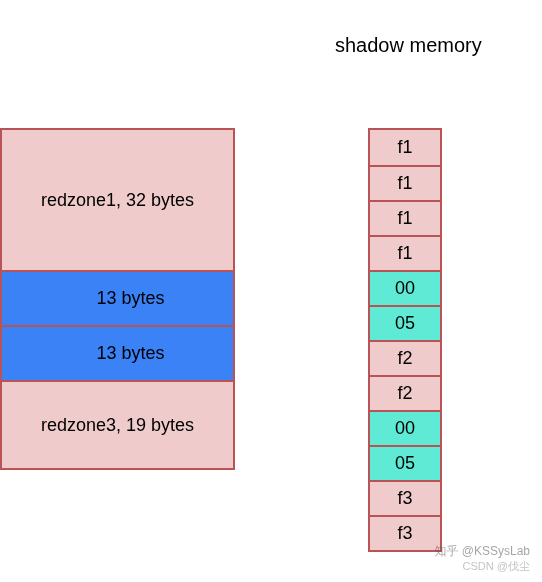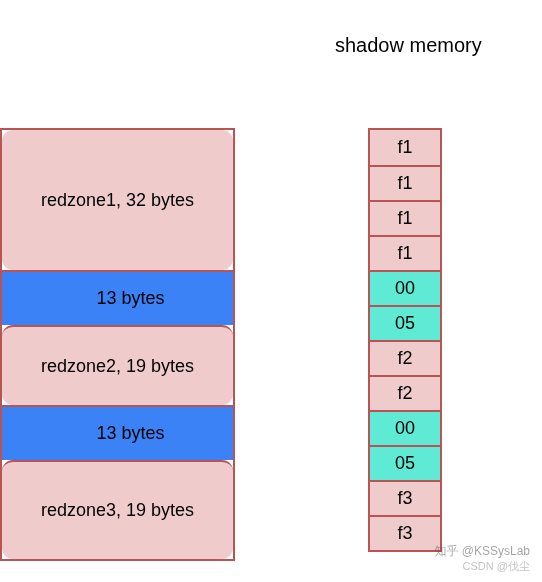--- a/index.html
+++ b/index.html
@@ -26,27 +26,27 @@
     }
     .mem-block {
       display: flex;
       align-items: center;
       justify-content: center;
       font-size: 18px;
       color: #000;
       border-top: 2px solid #ba5355;
     }
     .mem-block:first-child { border-top: none; }
-    .redzone { background: #f0cbcb; border-radius: 11px; }
+    .redzone { background: #f0cbcb; }
     .normal { background: #3b82f6; padding-left: 26px; }
     .h1 { height: 140px; }
     .h2 { height: 55px; }
     .h3 { height: 80px; }
     .h4 { height: 55px; }
-    .h5 { height: 99px; text-align: center; }
+    .h5 { height: 88px; text-align: center; }
 
     .shadow-col {
       position: absolute;
       left: 368px;
       top: 128px;
       width: 74px;
       border: 2px solid #ba5355;
     }
     .shadow-cell {
       height: 35px;
@@ -81,21 +81,20 @@
     }
   </style>
 </head>
 <body>
 
 <div class="title-shadow">shadow memory</div>
 
 <div class="memory-col">
   <div class="mem-block redzone h1">redzone1, 32 bytes</div>
   <div class="mem-block normal h2">13 bytes</div>
-  <div class="mem-block redzone h3">redzone2, 19 bytes</div>
   <div class="mem-block normal h4">13 bytes</div>
   <div class="mem-block redzone h5">redzone3, 19 bytes</div>
 </div>
 
 <div class="shadow-col">
   <div class="shadow-cell s-red">f1</div>
   <div class="shadow-cell s-red">f1</div>
   <div class="shadow-cell s-red">f1</div>
   <div class="shadow-cell s-red">f1</div>
   <div class="shadow-cell s-white">00</div>

